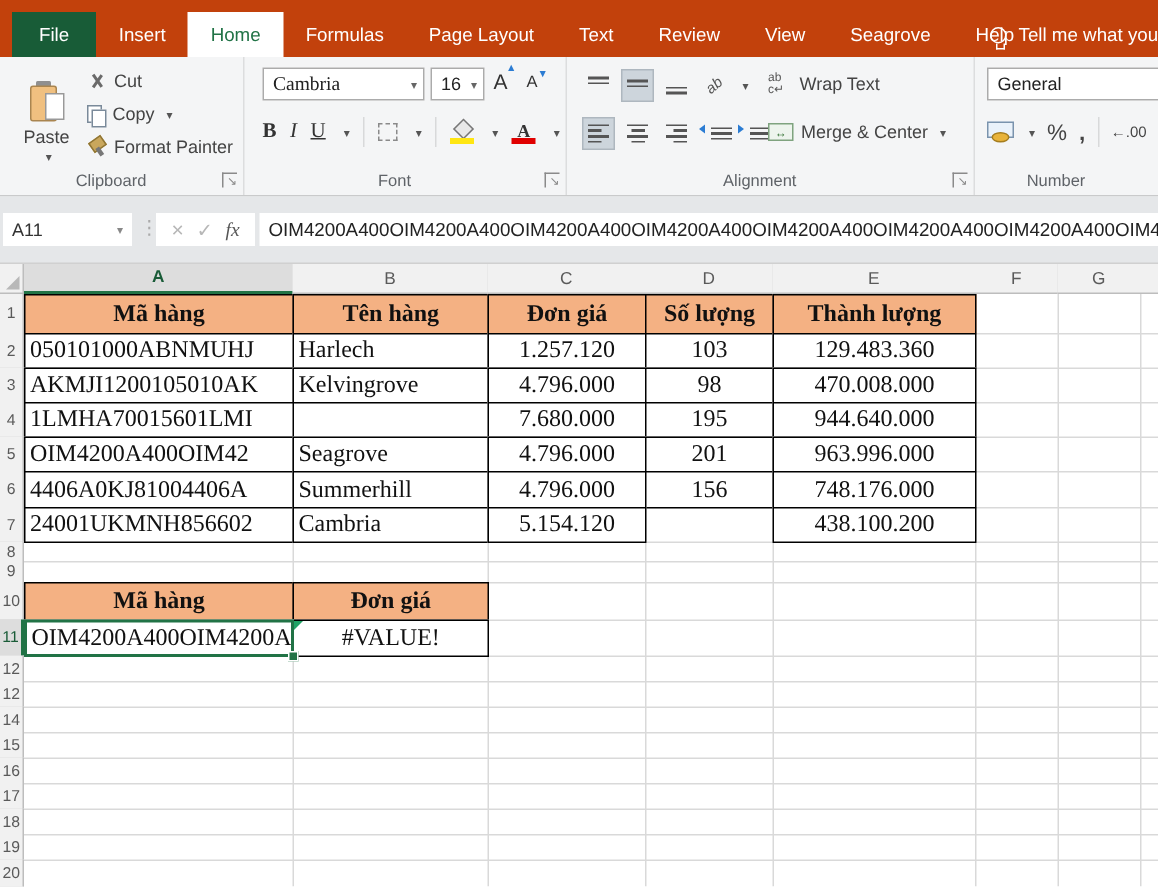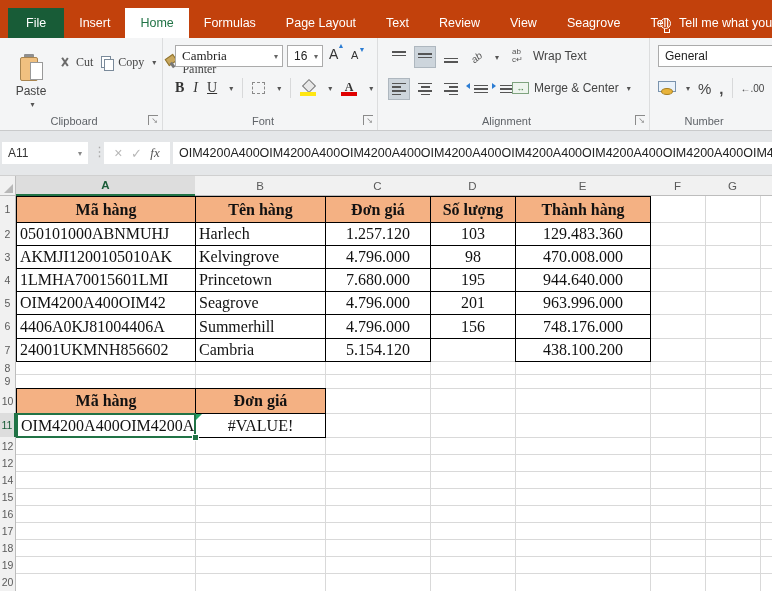--- a/index.html
+++ b/index.html
@@ -33,21 +33,21 @@
   .dd { font-size:8px; color:#555; margin-left:3px; }
   .rbtn { display:flex; align-items:center; gap:5px; font-size:12px; color:#444; cursor:default; }
 
   
   .paste { position:absolute; left:8px; top:4px; width:46px; height:78px; display:flex; flex-direction:column;
     align-items:center; justify-content:center; gap:2px; font-size:12px; color:#444; }
   .clip-ic { width:24px; height:28px; position:relative; }
   .clip-body { position:absolute; left:1px; top:3px; width:18px; height:24px; background:#F0C080; border:1px solid #A98550; border-radius:2px; }
   .clip-top { position:absolute; left:5px; top:0; width:10px; height:6px; background:#8f8f8f; border-radius:1px; }
   .clip-page { position:absolute; right:0; top:8px; width:13px; height:18px; background:#fff; border:1px solid #999; }
-  .clip-items { position:absolute; left:58px; top:9px; display:flex; flex-direction:row; gap:8px;font-family:Liberation Serif, serif; }
+  .clip-items { position:absolute; left:58px; top:9px; display:flex; flex-direction:column; gap:8px; }
   .scis { position:relative; width:13px; height:13px; flex:0 0 auto; }
   .scis::before,.scis::after { content:''; position:absolute; top:1px; left:6px; width:1.6px; height:10px; background:#6a6a6a; }
   .scis::before { transform:rotate(35deg); } .scis::after { transform:rotate(-35deg); }
   .copy-ic { position:relative; width:12px; height:13px; flex:0 0 auto; }
   .copy-ic::before,.copy-ic::after { content:''; position:absolute; width:8px; height:10px; background:#fff; border:1px solid #7a8a9a; }
   .copy-ic::before { left:0; top:0; } .copy-ic::after { left:3px; top:3px; }
   .fp-ic { width:13px; height:13px; position:relative; flex:0 0 auto; }
   .fp-ic::before { content:''; position:absolute; left:2px; top:0; width:8px; height:6px; background:#C9A75C; border:1px solid #8f7534; transform:rotate(-35deg); }
   .fp-ic::after { content:''; position:absolute; left:7px; top:6px; width:3px; height:6px; background:#777; transform:rotate(-35deg); }
 
@@ -146,21 +146,21 @@
     <div class="tablist">
         <div class="tab file">File</div>
         <div class="tab">Insert</div>
         <div class="tab active">Home</div>
         <div class="tab">Formulas</div>
         <div class="tab">Page Layout</div>
         <div class="tab">Text</div>
         <div class="tab">Review</div>
         <div class="tab">View</div>
         <div class="tab">Seagrove</div>
-        <div class="tab">Tell</div>
+        <div class="tab">Help</div>
       </div>
     <div class="tellme">
       <span class="bulb"></span>
       <span>Tell me what you</span>
     </div>
   </div>
 
   <div class="ribbon">
 
     <div class="group g-clip">
@@ -388,33 +388,32 @@
       <div class="rowh" style="left: 0px; top: 312px; width: 16px; height: 18px;">15</div>
       <div class="rowh" style="left: 0px; top: 329px; width: 16px; height: 18px;">16</div>
       <div class="rowh" style="left: 0px; top: 346px; width: 16px; height: 18px;">17</div>
       <div class="rowh" style="left: 0px; top: 363px; width: 16px; height: 18px;">18</div>
       <div class="rowh" style="left: 0px; top: 380px; width: 16px; height: 18px;">19</div>
       <div class="rowh" style="left: 0px; top: 397px; width: 16px; height: 19px;">20</div>
       <div class="cell hdr" style="left: 16px; top: 20px; width: 180px; height: 27px;">Mã hàng</div>
       <div class="cell hdr" style="left: 195px; top: 20px; width: 131px; height: 27px;">Tên hàng</div>
       <div class="cell hdr" style="left: 325px; top: 20px; width: 106px; height: 27px;">Đơn giá</div>
       <div class="cell hdr" style="left: 430px; top: 20px; width: 86px; height: 27px;">Số lượng</div>
-      <div class="cell hdr" style="left: 515px; top: 20px; width: 136px; height: 27px;">Thành hàng</div>
+      <div class="cell hdr" style="left: 515px; top: 20px; width: 136px; height: 27px;">Thành lượng</div>
       <div class="cell left" style="left: 16px; top: 46px; width: 212px; height: 24px;">050101000ABNMUHJ</div>
       <div class="cell left" style="left: 195px; top: 46px; width: 131px; height: 24px;">Harlech</div>
       <div class="cell center" style="left: 325px; top: 46px; width: 106px; height: 24px;">1.257.120</div>
       <div class="cell center" style="left: 430px; top: 46px; width: 86px; height: 24px;">103</div>
       <div class="cell center" style="left: 515px; top: 46px; width: 136px; height: 24px;">129.483.360</div>
       <div class="cell left" style="left: 16px; top: 69px; width: 180px; height: 24px;">AKMJI1200105010AK</div>
       <div class="cell left" style="left: 195px; top: 69px; width: 131px; height: 24px;">Kelvingrove</div>
       <div class="cell center" style="left: 325px; top: 69px; width: 106px; height: 24px;">4.796.000</div>
       <div class="cell center" style="left: 430px; top: 69px; width: 86px; height: 24px;">98</div>
       <div class="cell center" style="left: 515px; top: 69px; width: 136px; height: 24px;">470.008.000</div>
       <div class="cell left" style="left: 16px; top: 92px; width: 180px; height: 24px;">1LMHA70015601LMI</div>
-      <div class="cell left" style="left: 195px; top: 92px; width: 131px; height: 24px;">Princetown</div>
       <div class="cell center" style="left: 325px; top: 92px; width: 106px; height: 24px;">7.680.000</div>
       <div class="cell center" style="left: 430px; top: 92px; width: 86px; height: 24px;">195</div>
       <div class="cell center" style="left: 515px; top: 92px; width: 136px; height: 24px;">944.640.000</div>
       <div class="cell left" style="left: 16px; top: 115px; width: 180px; height: 24px;">OIM4200A400OIM42</div>
       <div class="cell left" style="left: 195px; top: 115px; width: 131px; height: 24px;">Seagrove</div>
       <div class="cell center" style="left: 325px; top: 115px; width: 106px; height: 24px;">4.796.000</div>
       <div class="cell center" style="left: 430px; top: 115px; width: 86px; height: 24px;">201</div>
       <div class="cell center" style="left: 515px; top: 115px; width: 136px; height: 24px;">963.996.000</div>
       <div class="cell left" style="left: 16px; top: 138px; width: 180px; height: 25px;">4406A0KJ81004406A</div>
       <div class="cell left" style="left: 195px; top: 138px; width: 131px; height: 25px;">Summerhill</div>

